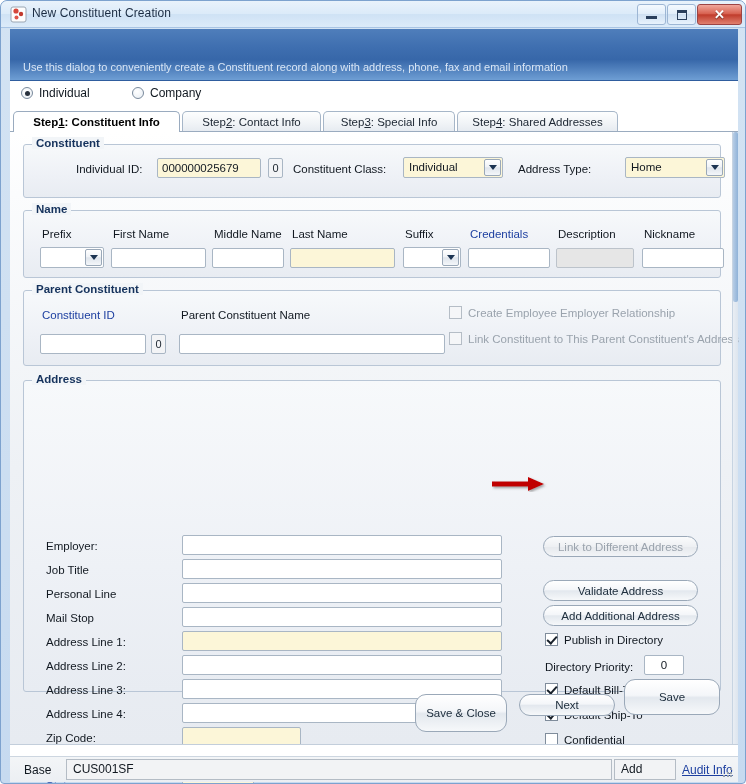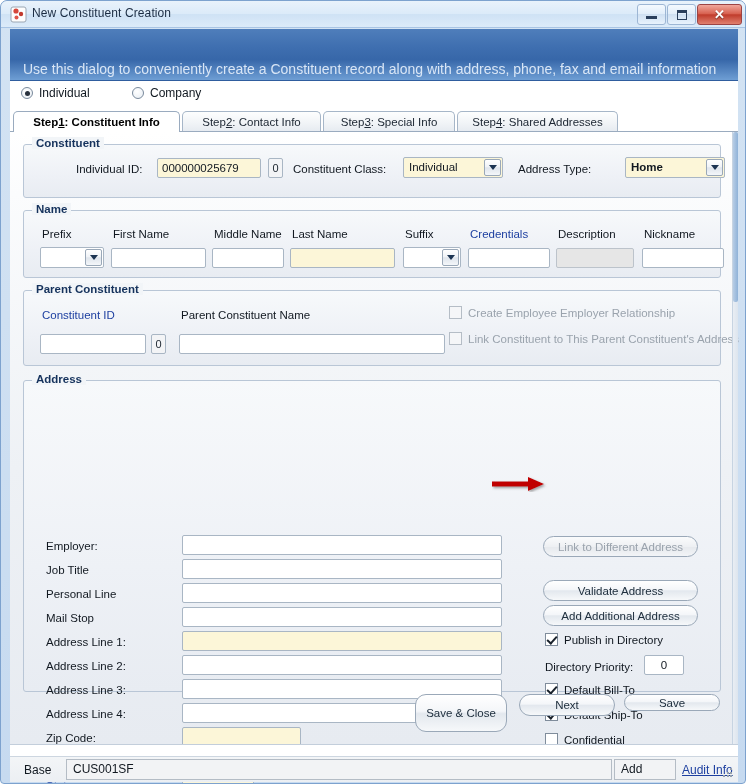--- a/index.html
+++ b/index.html
@@ -57,21 +57,21 @@
     background: linear-gradient(to bottom, #4f7ebb 0%, #3f6fb0 35%, #3767a9 60%, #6e9ed4 100%);
     border-bottom: 1px solid #2f5d9e;
   }
   .banner-title {
     position: absolute; left: 12px; top: 4px;
     font-size: 19px; font-weight: bold; color: #ffffff;
     text-shadow: 0 1px 1px rgba(0,0,0,.35);
   }
   .banner-sub {
     position: absolute; left: 13px; top: 32px;
-    font-size: 14px; color: #d9e6f6;
+    font-size: 11px; color: #d9e6f6;
   }
 
   
   .radio-row { position: absolute; left: 9px; top: 80px; width: 728px; height: 29px; background: #ffffff; }
   .radio-opt { position: absolute; top: 5px; display: flex; align-items: center; }
   .radio-opt.r1 { left: 11px; }
   .radio-opt.r2 { left: 122px; }
   .radio-circle {
     width: 12px; height: 12px; border-radius: 50%;
     border: 1px solid #7a8a9c;
@@ -312,21 +312,21 @@
       <span class="legend">Constituent</span>
       <span class="lbl" style="left:52px; top:18px;">Individual ID:</span>
       <div class="fld req" style="left:133px; top:13px; width:104px;">000000025679</div>
       <div class="tinybox" style="left:244px; top:13px;">0</div>
       <span class="lbl" style="left:269px; top:18px;">Constituent Class:</span>
       <div class="combo" style="left:379px; top:12px; width:100px;">
         <span>Individual</span>
         <span class="arrowbox"></span>
       </div>
       <span class="lbl" style="left:494px; top:18px;">Address Type:</span>
-      <div class="combo" style="left:601px; top:12px; width:100px;font-weight:bold;">
+      <div class="combo" style="left:601px; top:12px; width:100px;">
         <span>Home</span>
         <span class="arrowbox"></span>
       </div>
     </div>
 
     <div class="group" style="left:13px; top:78px; width:698px; height:68px;">
       <span class="legend">Name</span>
 
       <span class="lbl" style="left:18px; top:17px;">Prefix</span>
       <div class="combo blank" style="left:16px; top:36px; width:64px;">
@@ -436,21 +436,21 @@
         <span class="t">Default Ship-To</span>
       </div>
       <div class="chk" style="left:521px; top:352px;">
         <span class="chkbox"></span>
         <span class="t">Confidential</span>
       </div>
     </div>
 
     <div class="btn" style="left:405px; top:562px; width:92px; height:38px;">Save &amp; Close</div>
     <div class="btn" style="left:509px; top:562px; width:96px; height:22px;">Next</div>
-    <div class="btn" style="left:614px; top:562px; width:96px; height:17px;">Save</div>
+    <div class="btn" style="left:614px; top:547px; width:96px; height:36px;">Save</div>
 
     <div class="vscroll">
       <div class="thumb"></div>
     </div>
   </div>
 
   <div class="arrow-ann">
     <svg width="60" height="16" viewBox="0 0 60 16">
       <defs>
         <filter id="sh" x="-20%" y="-40%" width="150%" height="200%">

